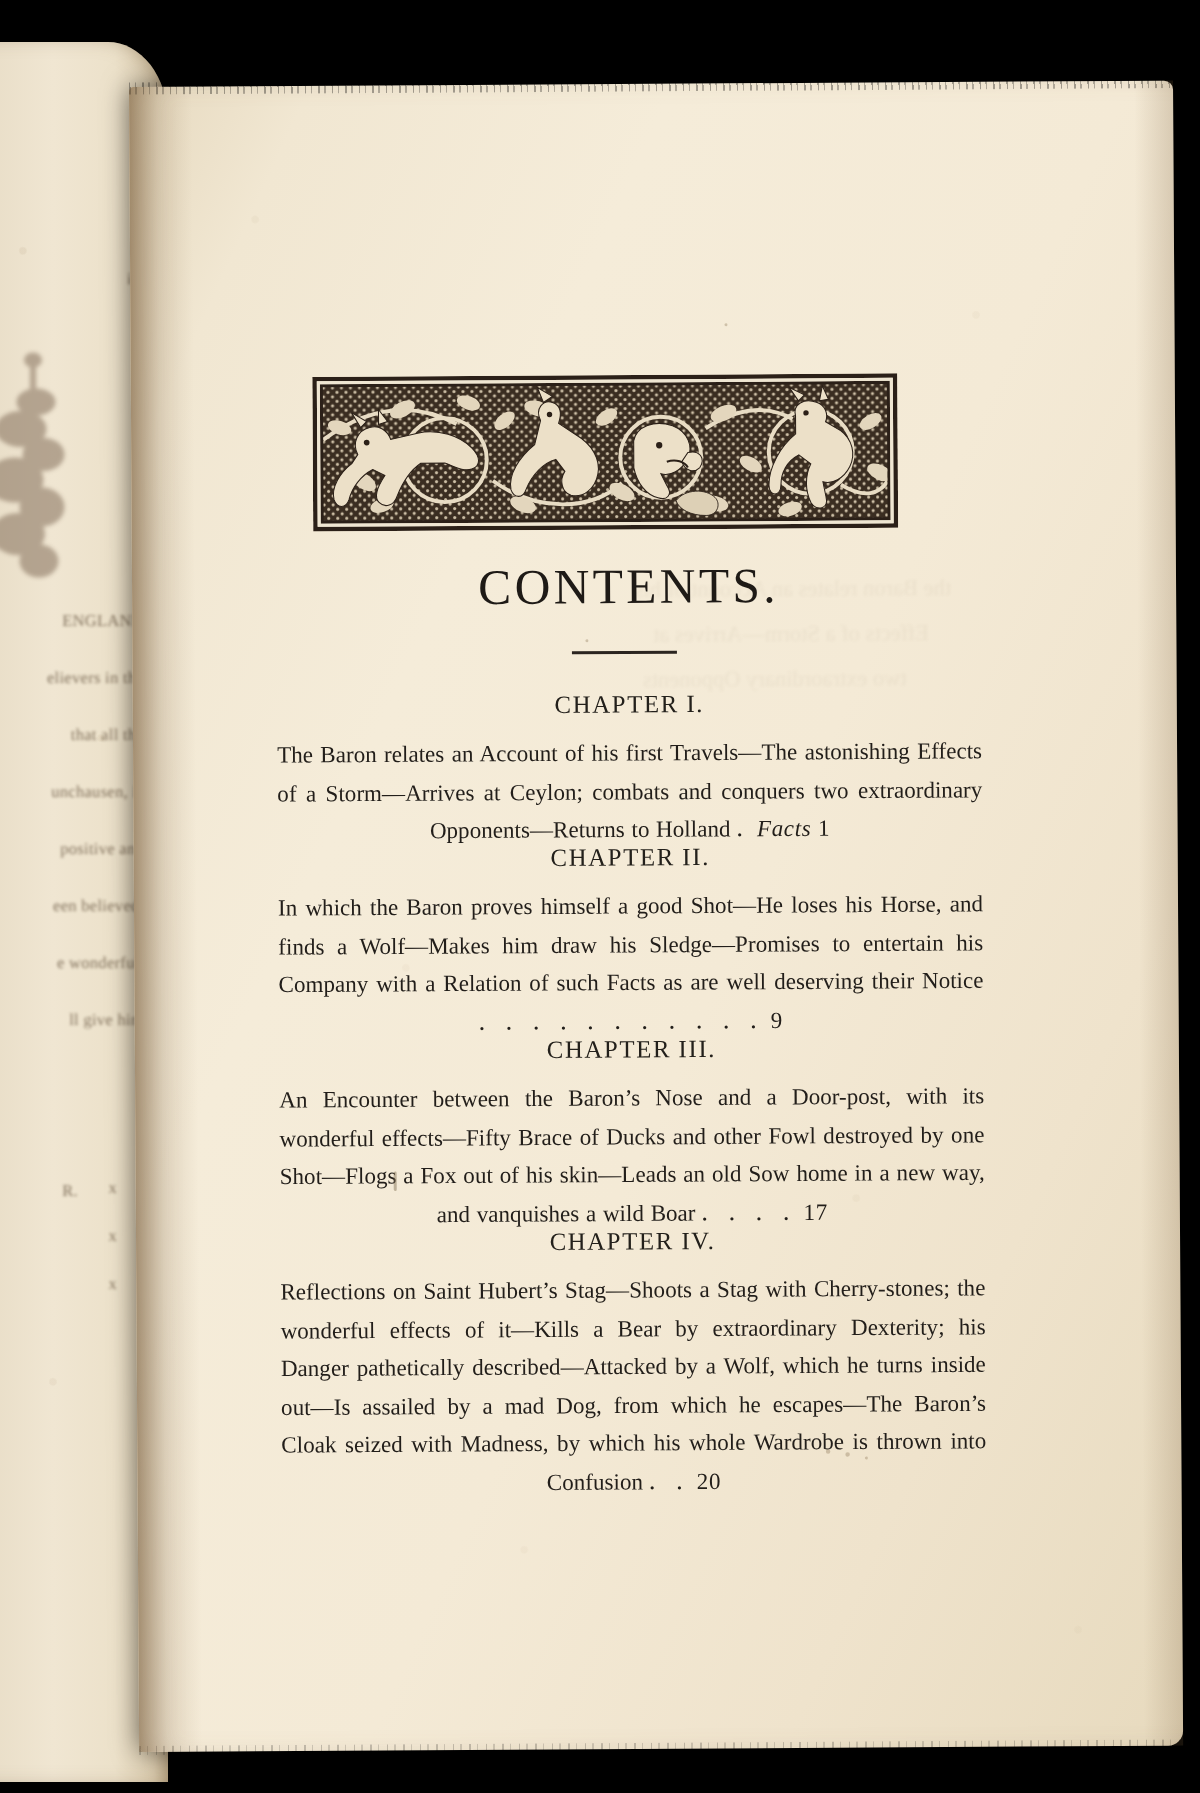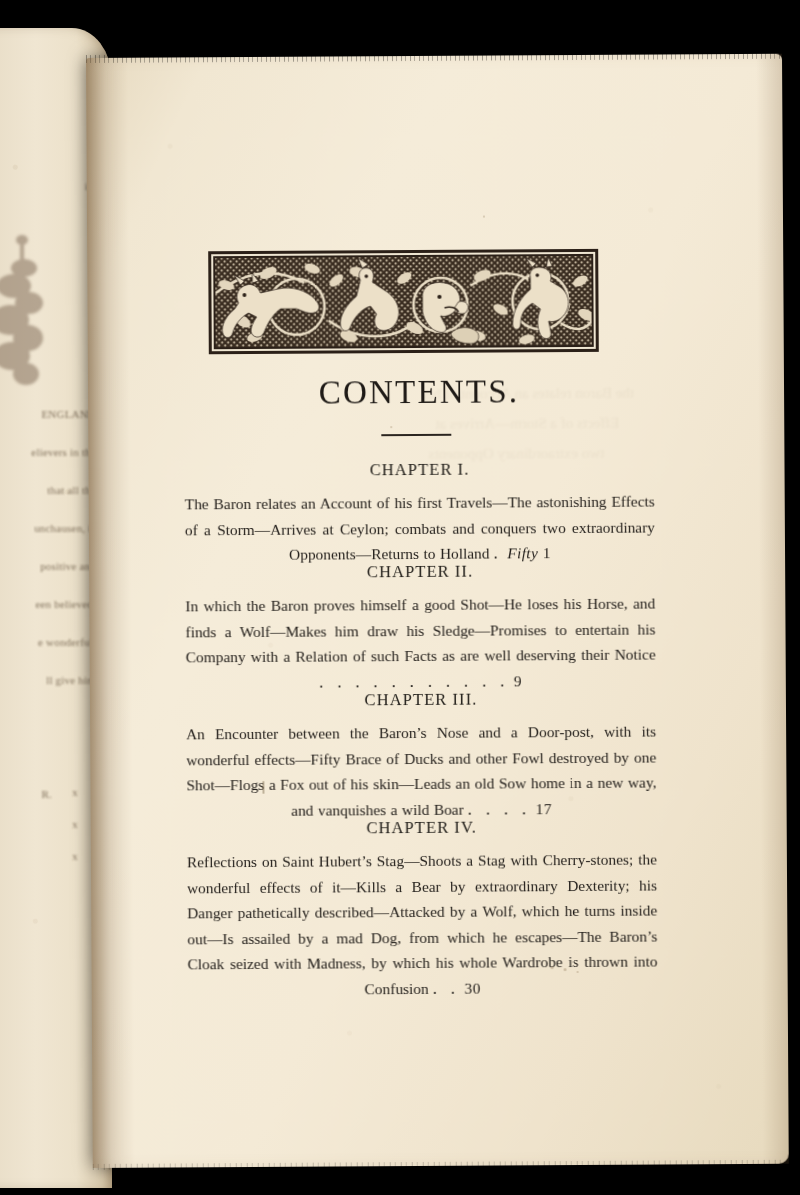--- a/index.html
+++ b/index.html
@@ -445,21 +445,21 @@
       <div class="contents-title">CONTENTS.</div>
       <div class="title-rule"></div>
 
       <div class="block" style="top:404px;">
         <div class="chapter-head">
           <span>CHAPTER</span><span class="num">I.</span>
         </div>
         <div class="entry">
           <span>The Baron relates an Account of his first Travels—The astonishing Effects of a Storm—Arrives at Ceylon; combats and conquers two extraordinary Opponents—Returns to Holland</span>
           <span class="leaders">.</span>
-          <span class="pagelabel">Fifty</span>
+          <span class="pagelabel">Facts</span>
           <span class="pagenum">1</span>
         </div>
       </div>
 
       <div class="block" style="top:506px;">
         <div class="chapter-head">
           <span>CHAPTER</span><span class="num">II.</span>
         </div>
         <div class="entry">
           <span>In which the Baron proves himself a good Shot—He loses his Horse, and finds a Wolf—Makes him draw his Sledge—Promises to entertain his Company with a Relation of such Facts as are well deserving their Notice</span>
@@ -479,21 +479,21 @@
         </div>
       </div>
 
       <div class="block" style="top:762px;">
         <div class="chapter-head">
           <span>CHAPTER</span><span class="num">IV.</span>
         </div>
         <div class="entry">
           <span>Reflections on Saint Hubert’s Stag—Shoots a Stag with Cherry-stones; the wonderful effects of it—Kills a Bear by extraordinary Dexterity; his Danger pathetically described—Attacked by a Wolf, which he turns inside out—Is assailed by a mad Dog, from which he escapes—The Baron’s Cloak seized with Madness, by which his whole Wardrobe is thrown into Confusion</span>
           <span class="leaders">. .</span>
-          <span class="pagenum">30</span>
+          <span class="pagenum">20</span>
         </div>
       </div>
 
       <div class="margin-mark" style="left:76px; top:724px;"></div>
       <div class="speck" style="left:363px; top:911px; width:3px; height:3px;"></div>
       <div class="speck" style="left:376px; top:913px; width:3px; height:3px;"></div>
       <div class="speck" style="left:389px; top:916px; width:2px; height:2px;"></div>
       <div class="speck" style="left:206px; top:370px; width:2px; height:2px;"></div>
       <div class="speck" style="left:300px; top:160px; width:2px; height:2px;"></div>
     </div>

